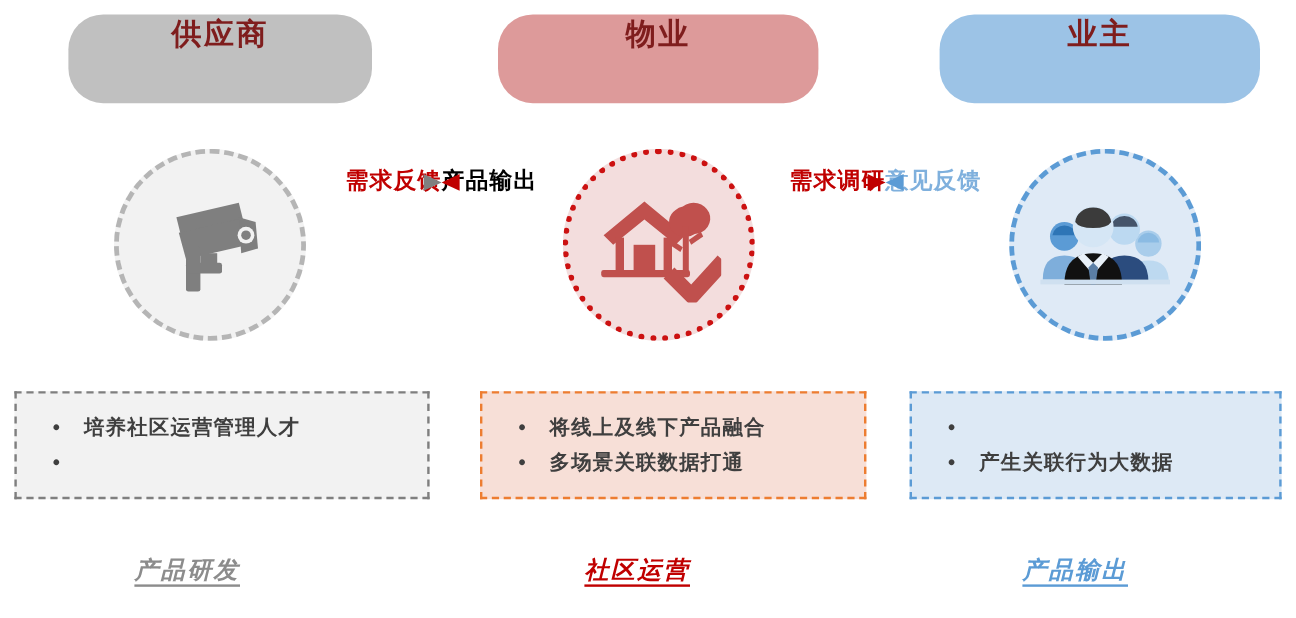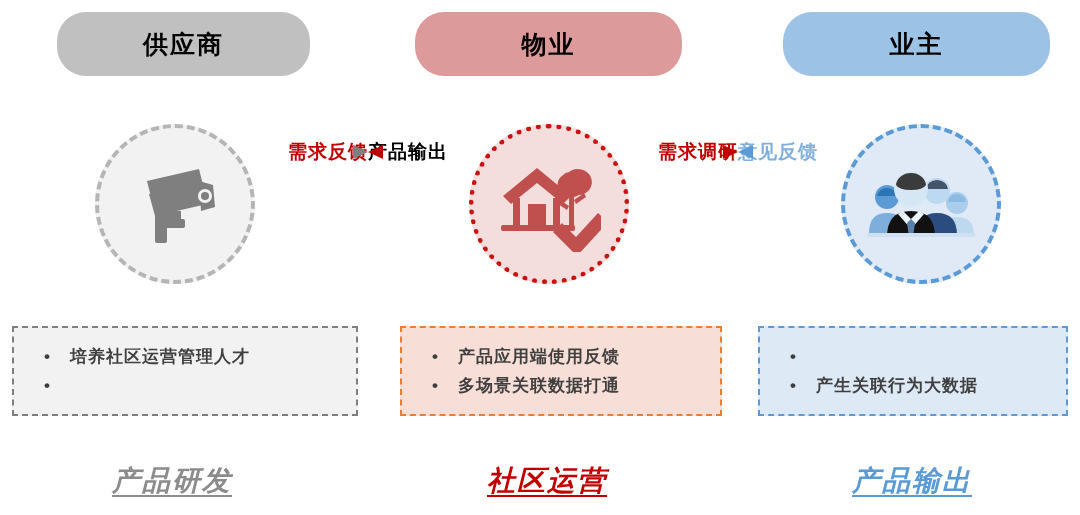--- a/index.html
+++ b/index.html
@@ -11,26 +11,26 @@
     width: 1080px;
     height: 515px;
     position: relative;
     overflow: hidden;
     font-family: "Liberation Sans", "DejaVu Sans", sans-serif;
   }
 
   
   .pill {
     position: absolute;
-    height: 64px;
+    height: 74px;
     border-radius: 29px;
     display: flex;
-    align-items: center;
+    align-items: flex-start;
     justify-content: center;
-    color: #000000;
+    color: #7f1d1d;
     font-size: 25px;
     font-weight: bold;
     letter-spacing: 2px;
   }
   .pill-supplier { left: 57px;  top: 12px; width: 253px; background: #c0c0c0; }
   .pill-property { left: 415px; top: 12px; width: 267px; background: #dd9a9a; }
   .pill-owner    { left: 783px; top: 12px; width: 267px; background: #9cc3e6; }
 
   
   .circle {
@@ -156,21 +156,21 @@
     text-align: left;
     font-size: 17px;
     color: #3f3f3f;
   }
   .bullet-text { letter-spacing: 1px; }
 
   
   .footer-caption {
     position: absolute;
     top: 462px;
-    font-size: 28px;
+    font-size: 20px;
     font-weight: bold;
     font-style: italic;
     letter-spacing: 2px;
     text-decoration: underline;
     text-underline-offset: 5px;
     white-space: nowrap;
   }
   .cap-supplier { left: 112px; color: #8c8c8c; }
   .cap-property { left: 487px; color: #c00000; }
   .cap-owner    { left: 852px; color: #5b9bd5; }
@@ -290,21 +290,21 @@
     <span class="bullet-text">培养社区运营管理人才</span>
   </div>
   <div class="bullet-row">
     <span class="bullet-dot">•</span>
   </div>
 </div>
 
 <div class="bullet-box box-property">
   <div class="bullet-row">
     <span class="bullet-dot">•</span>
-    <span class="bullet-text">产品应用端使用反馈</span>
+    <span class="bullet-text">将线上及线下产品融合</span>
   </div>
   <div class="bullet-row">
     <span class="bullet-dot">•</span>
     <span class="bullet-text">多场景关联数据打通</span>
   </div>
 </div>
 
 <div class="bullet-box box-owner">
   <div class="bullet-row">
     <span class="bullet-dot">•</span>

